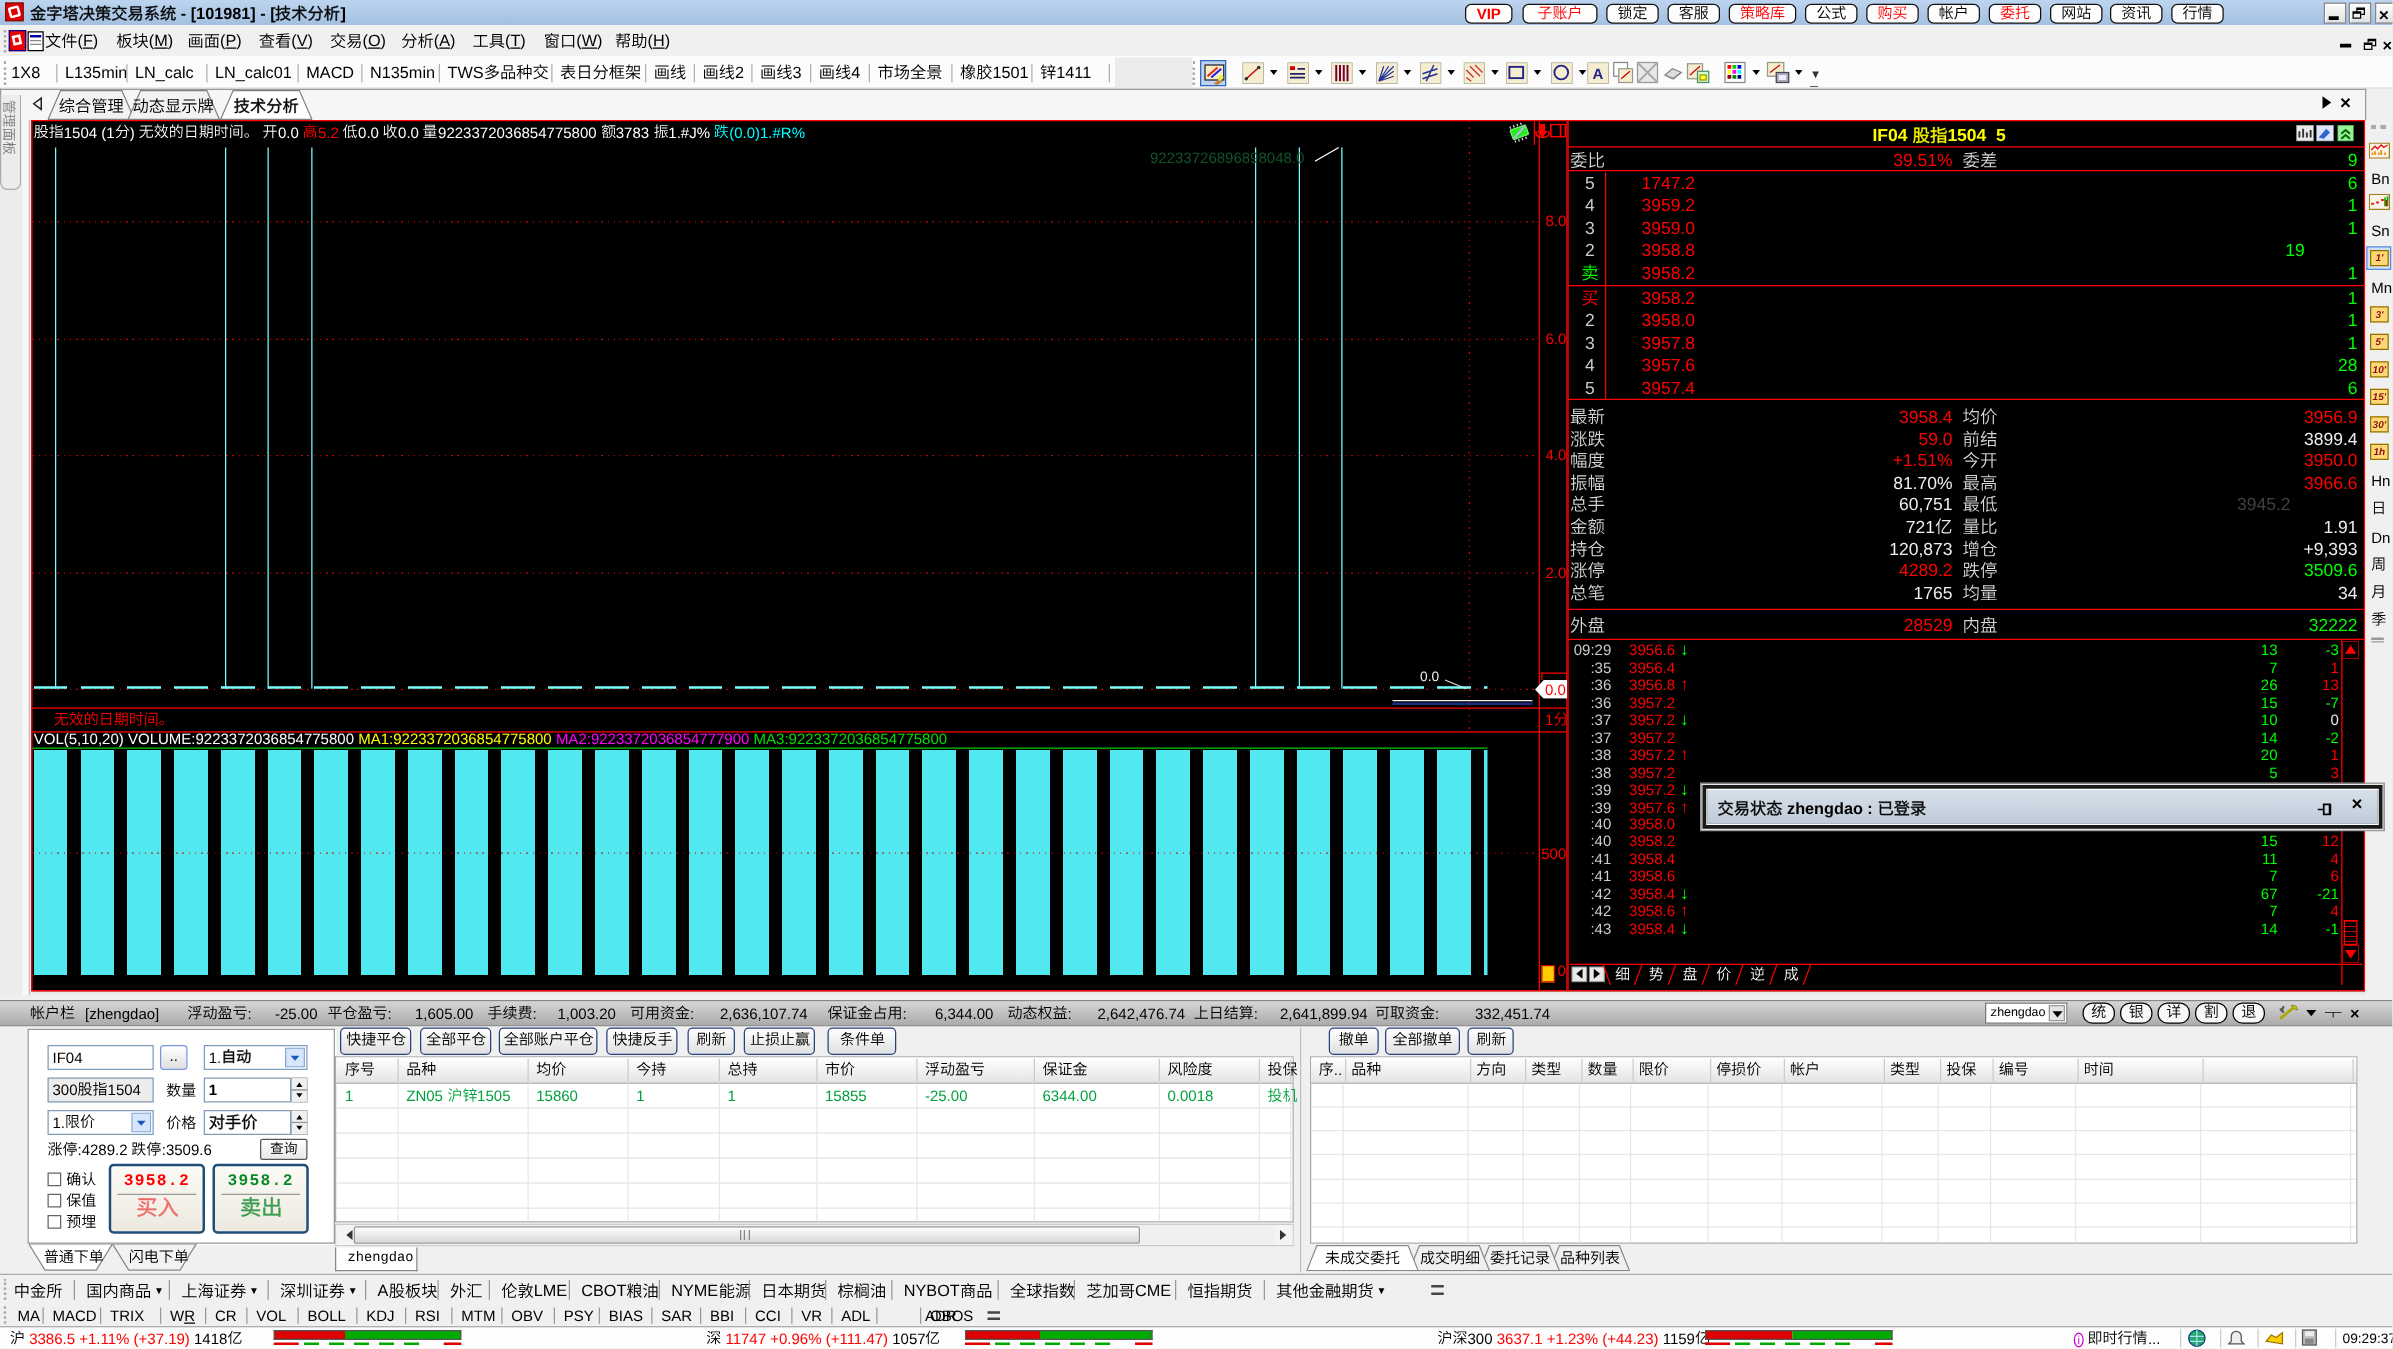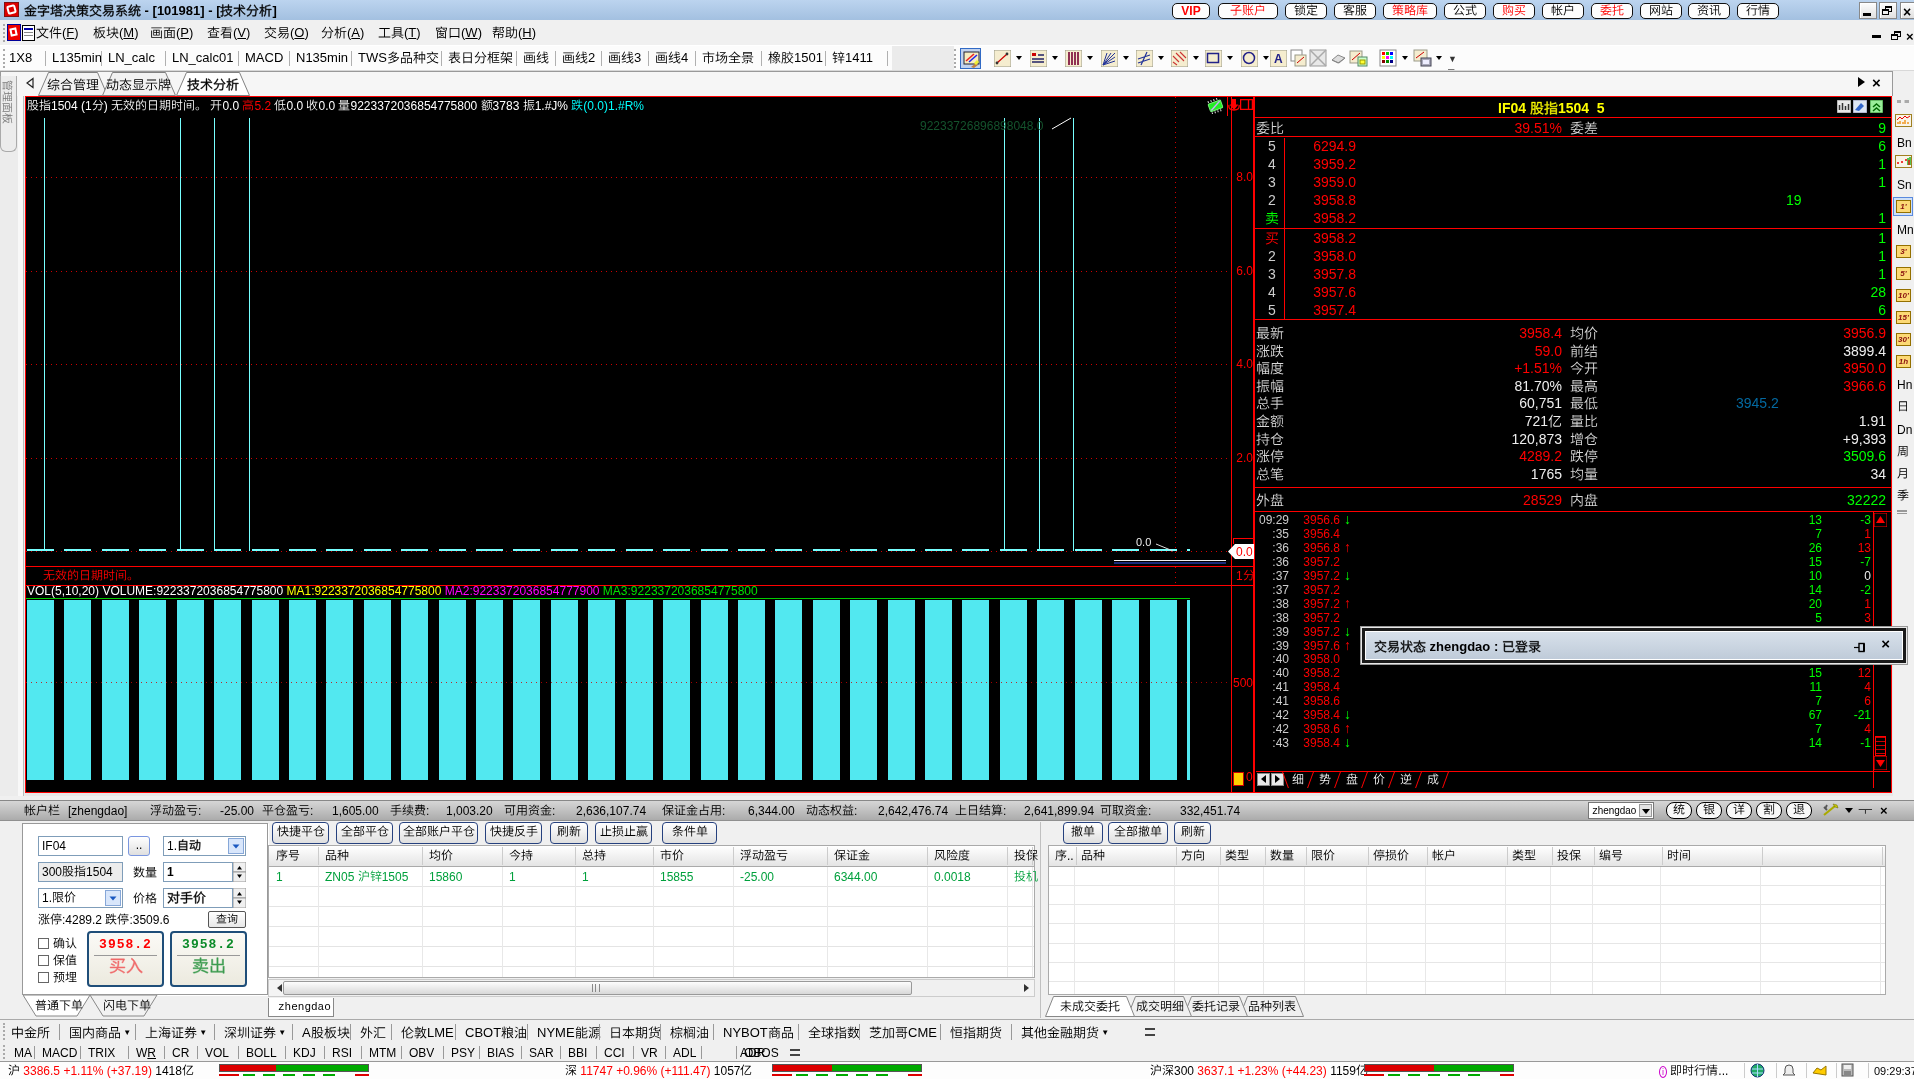--- a/index.html
+++ b/index.html
@@ -730,31 +730,31 @@
       <use href="#g90" x="1000"></use>
     </svg></div>
 <div class="a" style="left:1412px;top:120px;width:150px;text-align:right;font-size:14px;color:#f00">39.51%</div>
 <div class="a" style="left:1570px;top:120px;font-size:14px;color:#d8d8d8"><svg class="k" style="vertical-align:-1.68px;" width="28.0" height="14" viewBox="0 0 2000 1000" fill="currentColor">
       <use href="#g27" x="0"></use>
       <use href="#g91" x="1000"></use>
     </svg></div>
 <div class="a" style="left:1736px;top:120px;width:150px;text-align:right;font-size:14px;color:#0f0">9</div>
 <div class="a" style="left:1254px;top:136px;width:638px;height:1px;background:#f00"></div>
 <div class="a" style="left:1262px;top:138px;width:20px;text-align:center;font-size:14px;color:#ccc">5</div>
-<div class="a" style="left:1286px;top:138px;width:70px;text-align:right;font-size:14px;color:#f00">6294.9</div>
+<div class="a" style="left:1286px;top:138px;width:70px;text-align:right;font-size:14px;color:#f00">1747.2</div>
 <div class="a" style="left:1786px;top:138px;width:100px;text-align:right;font-size:14px;color:#0f0">6</div>
 <div class="a" style="left:1262px;top:156px;width:20px;text-align:center;font-size:14px;color:#ccc">4</div>
 <div class="a" style="left:1286px;top:156px;width:70px;text-align:right;font-size:14px;color:#f00">3959.2</div>
 <div class="a" style="left:1786px;top:156px;width:100px;text-align:right;font-size:14px;color:#0f0">1</div>
 <div class="a" style="left:1262px;top:174px;width:20px;text-align:center;font-size:14px;color:#ccc">3</div>
 <div class="a" style="left:1286px;top:174px;width:70px;text-align:right;font-size:14px;color:#f00">3959.0</div>
 <div class="a" style="left:1786px;top:174px;width:100px;text-align:right;font-size:14px;color:#0f0">1</div>
 <div class="a" style="left:1262px;top:192px;width:20px;text-align:center;font-size:14px;color:#ccc">2</div>
 <div class="a" style="left:1286px;top:192px;width:70px;text-align:right;font-size:14px;color:#f00">3958.8</div>
-<div class="a" style="left:1786px;top:192px;width:100px;text-align:left;font-size:14px;color:#0f0">19</div>
+<div class="a" style="left:1786px;top:192px;width:100px;text-align:center;font-size:14px;color:#0f0">19</div>
 <div class="a" style="left:1262px;top:210px;width:20px;text-align:center;font-size:14px;color:#0f0"><svg class="k" style="vertical-align:-1.68px;" width="14.0" height="14" viewBox="0 0 1000 1000" fill="currentColor">
       <use href="#g92" x="0"></use>
     </svg></div>
 <div class="a" style="left:1286px;top:210px;width:70px;text-align:right;font-size:14px;color:#f00">3958.2</div>
 <div class="a" style="left:1786px;top:210px;width:100px;text-align:right;font-size:14px;color:#0f0">1</div>
 <div class="a" style="left:1262px;top:230px;width:20px;text-align:center;font-size:14px;color:#f00"><svg class="k" style="vertical-align:-1.68px;" width="14.0" height="14" viewBox="0 0 1000 1000" fill="currentColor">
       <use href="#g25" x="0"></use>
     </svg></div>
 <div class="a" style="left:1286px;top:230px;width:70px;text-align:right;font-size:14px;color:#f00">3958.2</div>
 <div class="a" style="left:1786px;top:230px;width:100px;text-align:right;font-size:14px;color:#0f0">1</div>
@@ -815,21 +815,21 @@
 <div class="a" style="left:1736px;top:378px;width:150px;text-align:right;font-size:14px;color:#f00">3966.6</div>
 <div class="a" style="left:1256px;top:395px;font-size:14px;color:#d8d8d8"><svg class="k" style="vertical-align:-1.68px;" width="28.0" height="14" viewBox="0 0 2000 1000" fill="currentColor">
       <use href="#g103" x="0"></use>
       <use href="#g104" x="1000"></use>
     </svg></div>
 <div class="a" style="left:1412px;top:395px;width:150px;text-align:right;font-size:14px;color:#eee">60,751</div>
 <div class="a" style="left:1570px;top:395px;font-size:14px;color:#d8d8d8"><svg class="k" style="vertical-align:-1.68px;" width="28.0" height="14" viewBox="0 0 2000 1000" fill="currentColor">
       <use href="#g93" x="0"></use>
       <use href="#g84" x="1000"></use>
     </svg></div>
-<div class="a" style="left:1736px;top:395px;width:150px;text-align:left;font-size:14px;color:#0369a1">3945.2</div>
+<div class="a" style="left:1736px;top:395px;width:150px;text-align:center;font-size:14px;color:#404040">3945.2</div>
 <div class="a" style="left:1256px;top:413px;font-size:14px;color:#d8d8d8"><svg class="k" style="vertical-align:-1.68px;" width="28.0" height="14" viewBox="0 0 2000 1000" fill="currentColor">
       <use href="#g0" x="0"></use>
       <use href="#g87" x="1000"></use>
     </svg></div>
 <div class="a" style="left:1412px;top:413px;width:150px;text-align:right;font-size:14px;color:#eee">721<svg class="k" style="vertical-align:-1.7px" width="14" height="14" viewBox="0 0 1000 1000" fill="#eee">
       <use href="#g105"></use>
     </svg></div>
 <div class="a" style="left:1570px;top:413px;font-size:14px;color:#d8d8d8"><svg class="k" style="vertical-align:-1.68px;" width="28.0" height="14" viewBox="0 0 2000 1000" fill="currentColor">
       <use href="#g86" x="0"></use>
       <use href="#g90" x="1000"></use>

